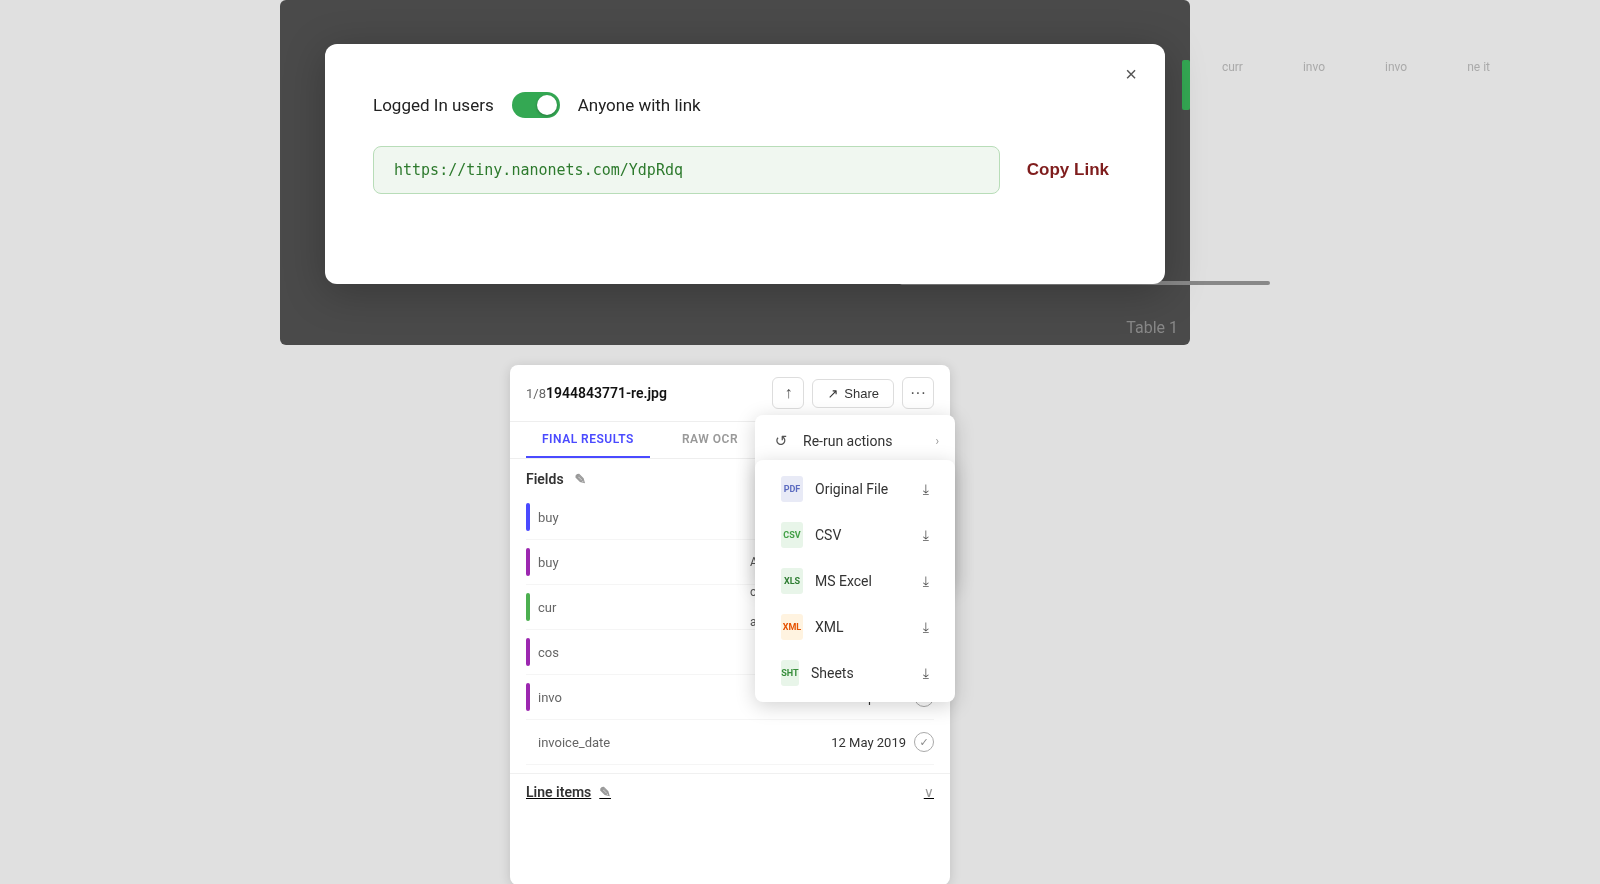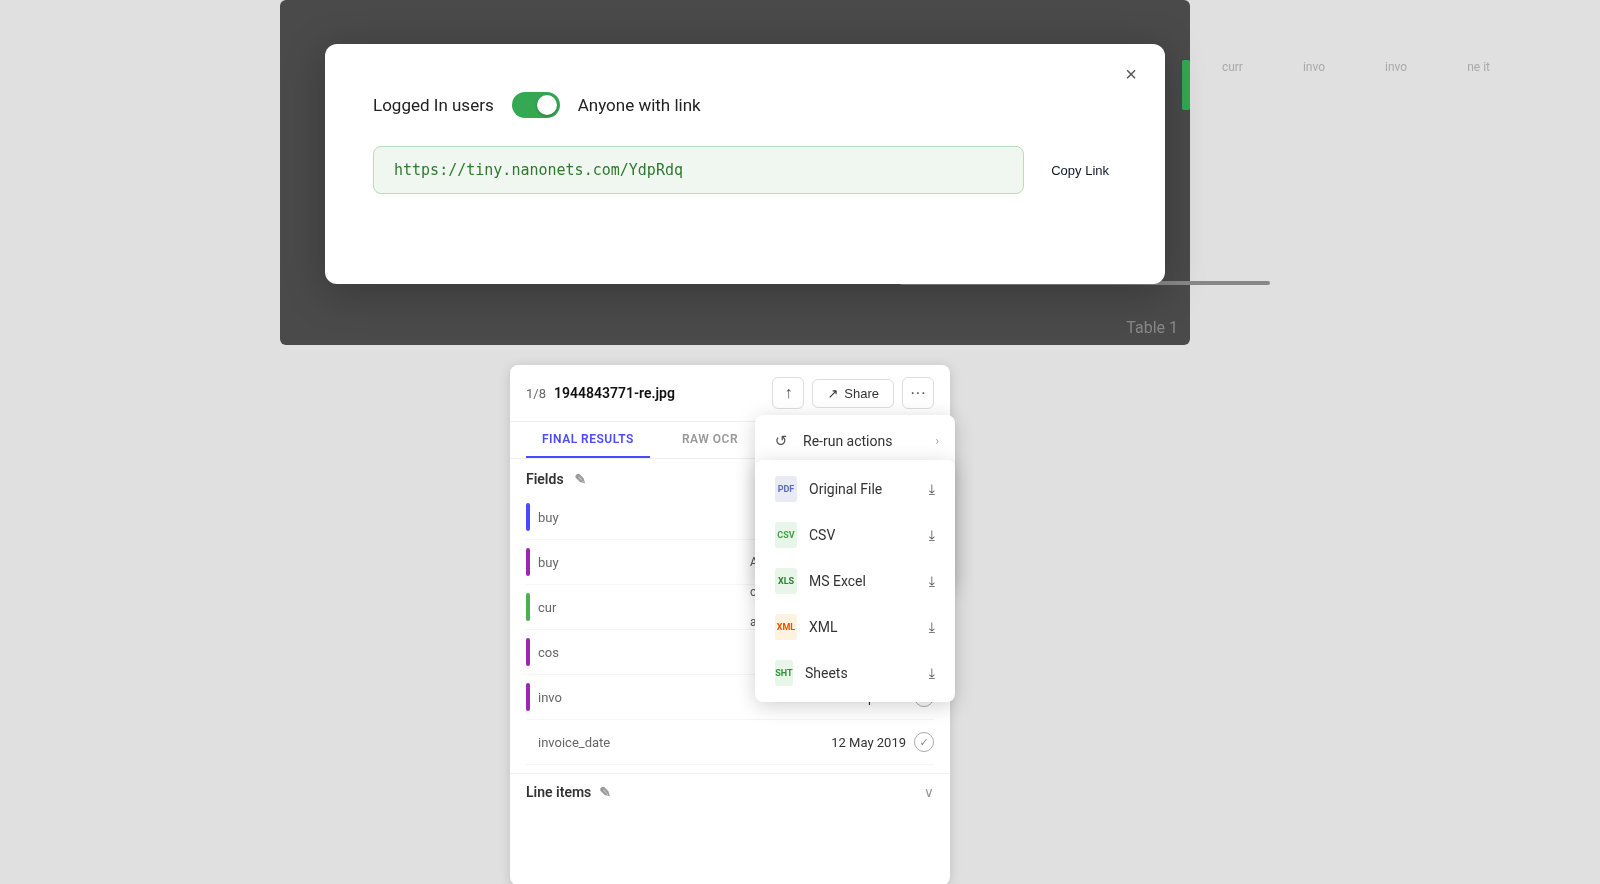--- a/index.html
+++ b/index.html
@@ -104,23 +104,23 @@
       padding: 14px 20px;
       background: #f0f7f0;
       border: 1.5px solid #b8ddb8;
       border-radius: 8px;
       font-size: 15px;
       color: #2d7a2d;
       font-family: monospace;
     }
 
     .copy-link-btn {
-      font-size: 13px;
-      color: #0f172a;
-      font-weight: 400;
+      font-size: 17px;
+      color: #7f1d1d;
+      font-weight: 700;
       background: none;
       border: none;
       cursor: pointer;
       white-space: nowrap;
       padding: 0 8px;
     }
 
     
     .bottom-panel {
       position: absolute;
@@ -139,21 +139,20 @@
       display: flex;
       align-items: center;
       justify-content: space-between;
       padding: 12px 16px;
       border-bottom: 1px solid #eee;
     }
 
     .panel-page-info {
       display: flex;
       align-items: center;
-      gap: 8px;
       font-size: 14px;
       color: #333;
     }
 
     .panel-page-num {
       font-size: 13px;
       color: #666;
     }
 
     .panel-filename {
@@ -283,20 +282,21 @@
       border-color: #aaa;
     }
 
     
     .line-items-header {
       display: flex;
       align-items: center;
       justify-content: space-between;
       padding: 10px 16px;
       border-top: 1px solid #f0f0f0;
+      text-decoration: underline;
     }
 
     .line-items-label {
       display: flex;
       align-items: center;
       gap: 8px;
       font-size: 14px;
       font-weight: 600;
       color: #333;
     }
@@ -323,21 +323,21 @@
     
     .download-submenu {
       position: absolute;
       top: 460px;
       left: 755px;
       width: 200px;
       background: white;
       border-radius: 8px;
       box-shadow: 0 4px 20px rgba(0,0,0,0.18);
       z-index: 21;
-      padding: 6px 4px;
+      padding: 6px 10px;
       overflow: hidden;
     }
 
     .menu-item {
       display: flex;
       align-items: center;
       padding: 10px 16px;
       font-size: 14px;
       color: #333;
       cursor: pointer;

